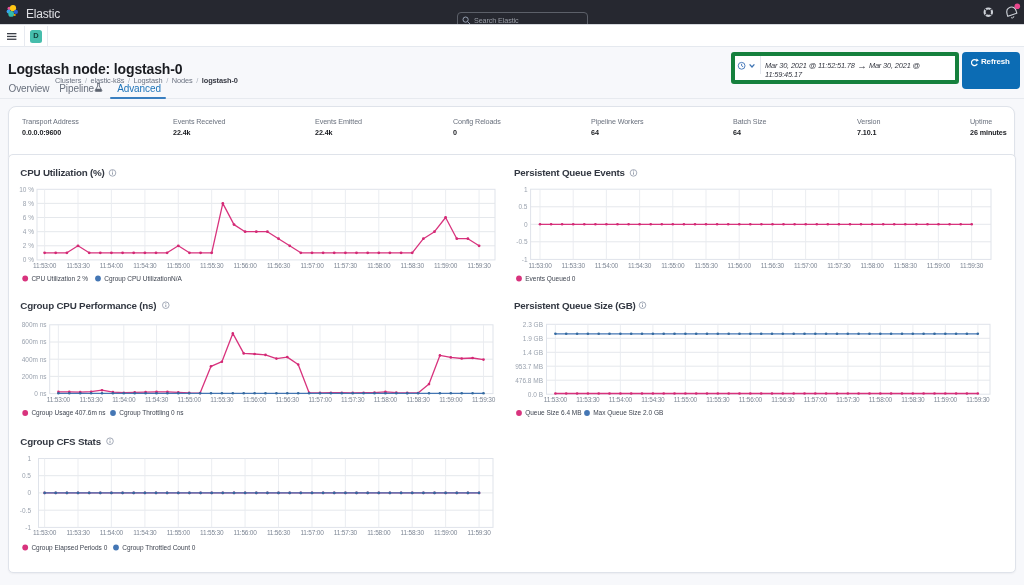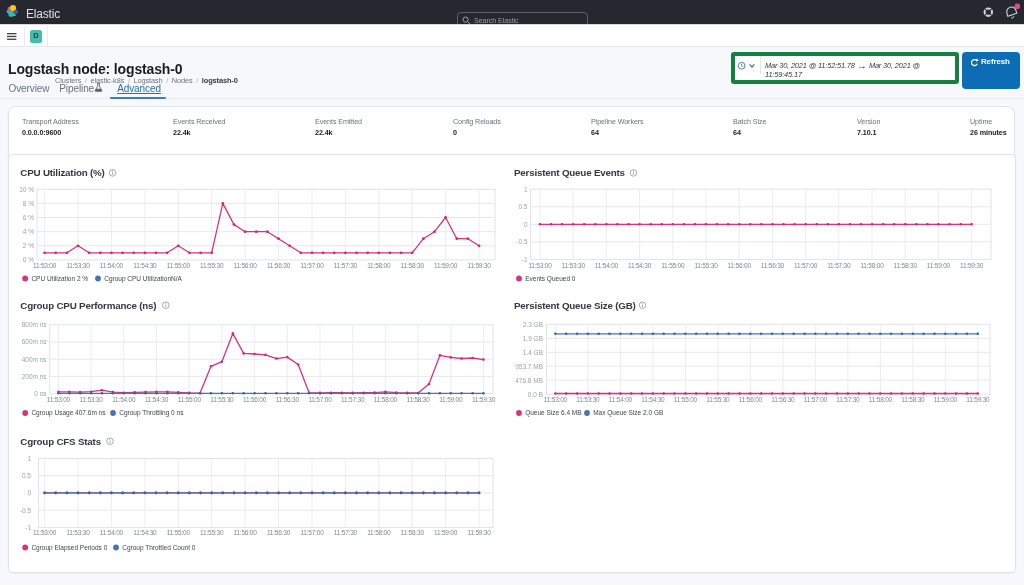--- a/index.html
+++ b/index.html
@@ -30,21 +30,21 @@
 #timepicker { position:absolute; left:731px; top:52px; width:228px; height:32px; background:#fff;
   border:4px solid #15803d; border-radius:3px;font-style:italic; }
 #timepicker .tsep { position:absolute; left:24.5px; top:0; width:1px; height:18px; background:#e3e7ee; }
 #timepicker .dates { position:absolute; left:30px; top:5px; font-size:7.4px; color:#343741; letter-spacing:-0.15px; }
 #refreshbtn { position:absolute; left:962px; top:52px; width:58px; height:37px; background:#0c6cb4;
   border-radius:4px; color:#fff; }
 #refreshbtn span { position:absolute; left:19px; top:5.2px; font-size:7.9px; font-weight:bold; letter-spacing:-0.1px; }
 
 
 .tab { position:absolute; top:83px; font-size:10px; color:#69707d; letter-spacing:-0.1px; }
-#tab-adv { color:#1e74b9; font-weight:normal;text-decoration:underline; }
+#tab-adv { color:#1e74b9; font-weight:normal; }
 #tabline { position:absolute; left:110px; top:97px; width:56px; height:2px; background:#3a7fc0; border-radius:1px; }
 #tabborder { position:absolute; left:0; top:97.6px; width:1024px; height:1px; background:#e7eaef; }
 
 
 #summary { position:absolute; left:8px; top:106px; width:1007px; height:56px; background:#fff;
   border:1px solid #dfe3ea; border-radius:8px; box-shadow:0 1px 2px rgba(60,70,90,0.06); }
 .stat { position:absolute; top:9.5px; }
 .stat .lab { font-size:7.2px; color:#69707d; letter-spacing:-0.1px; }
 .stat .val { font-size:7.2px; font-weight:bold; color:#1a1c21; margin-top:2px; letter-spacing:-0.1px; }
 

